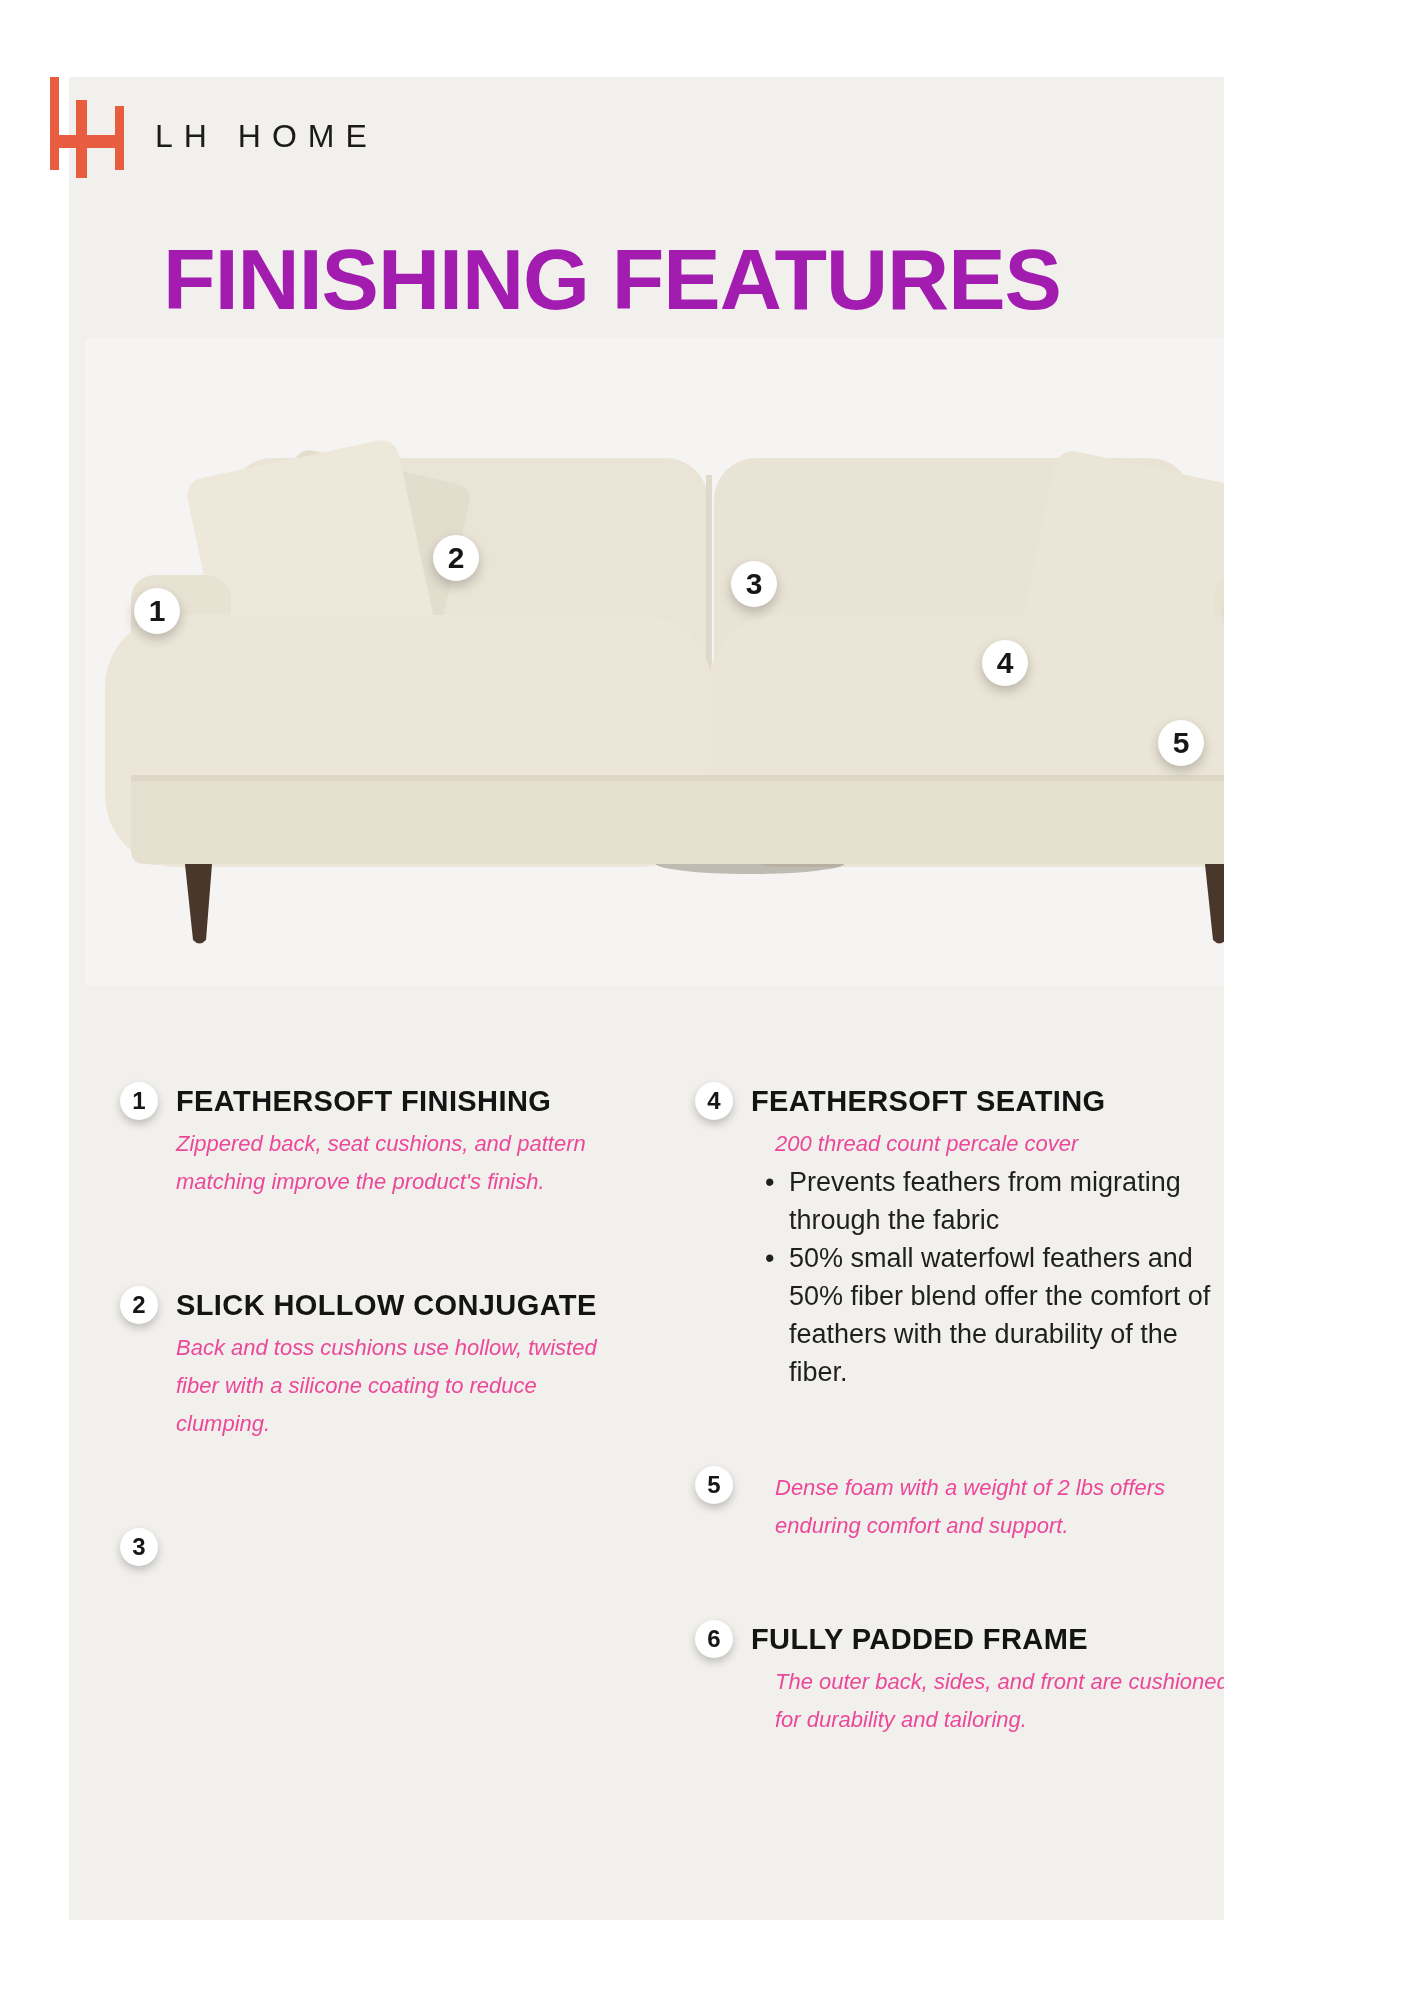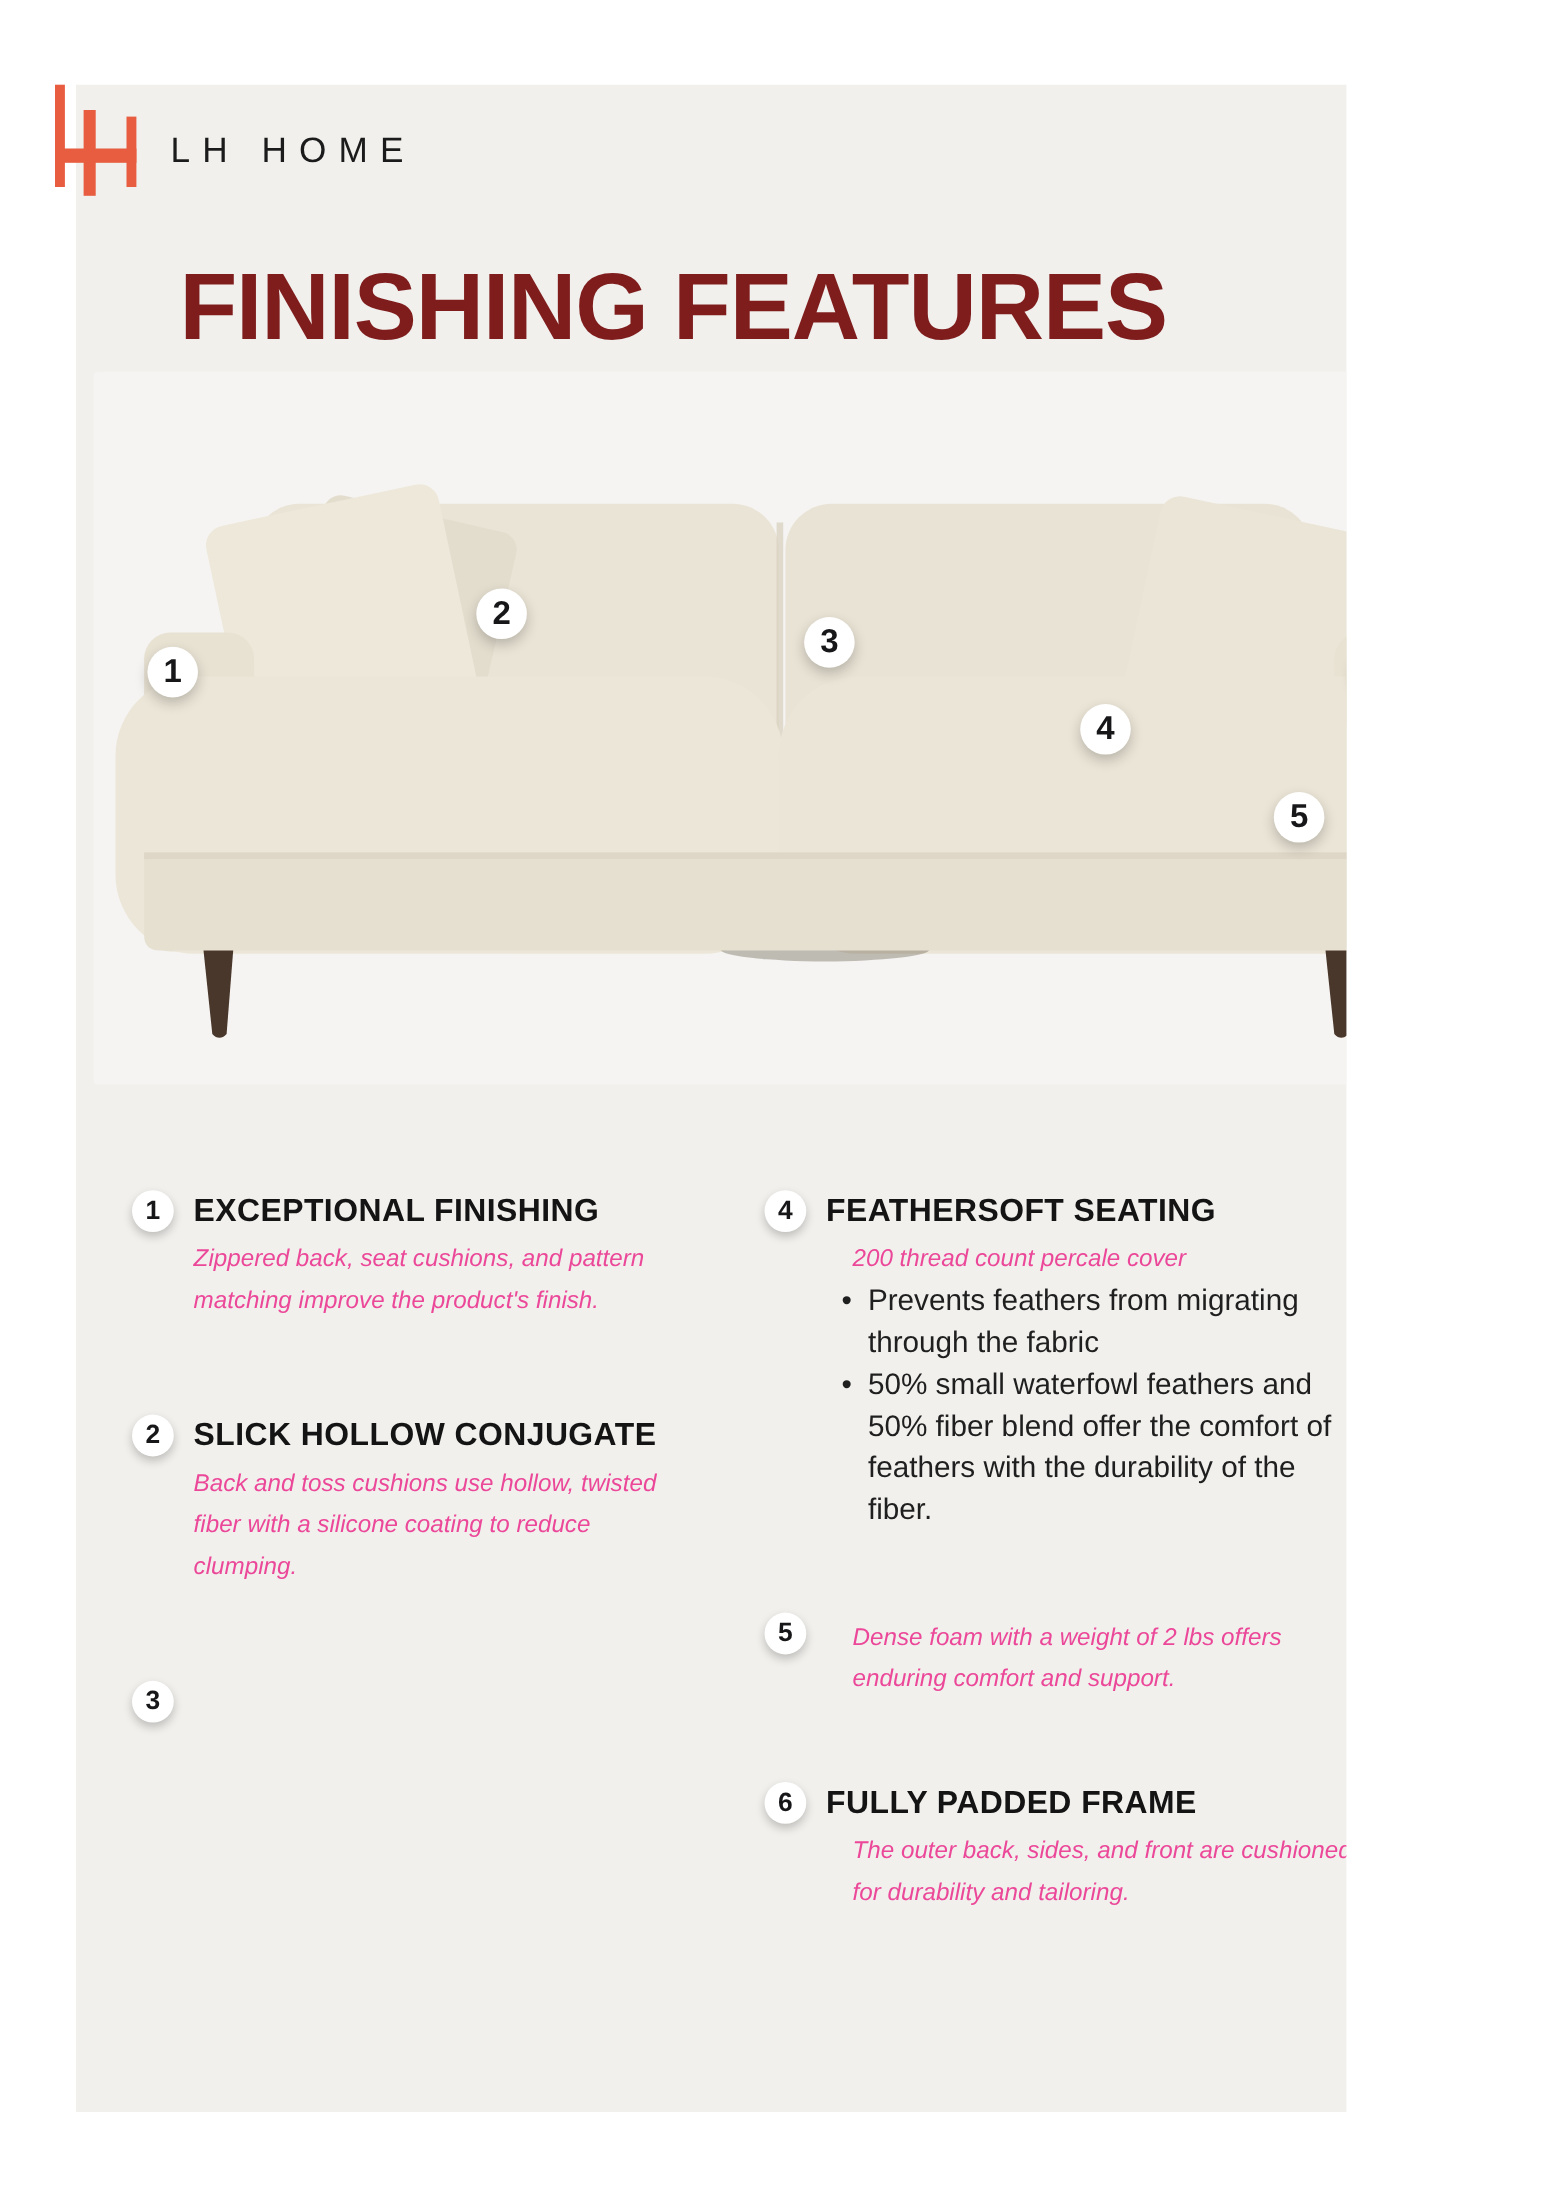--- a/index.html
+++ b/index.html
@@ -18,21 +18,21 @@
   .stem-mid{left:26px;top:23px;width:11px;height:78px;}
   .stem-right{left:65px;top:29px;width:9px;height:64px;}
   .crossbar{left:0;top:58px;width:74px;height:13px;}
   .wordmark{
     position:absolute;left:155px;top:118px;font-size:32px;letter-spacing:11px;
     color:#1b1b1b;font-weight:400;white-space:nowrap;
   }
   
   .title{
     position:absolute;left:0;top:230px;width:100%;text-align:center;
-    font-size:86px;font-weight:bold;letter-spacing:-1px;color:#7f1d1d;white-space:nowrap;
+    font-size:86px;font-weight:bold;letter-spacing:-1px;color:#a21caf;white-space:nowrap;
   }
   
   .sofa-figure{position:absolute;left:60px;top:330px;width:1300px;height:660px;}
   .photo-bg{position:absolute;left:25px;top:8px;width:1250px;height:648px;background:#f5f4f2;border-radius:4px;}
   .sofa-svg{position:absolute;left:0;top:0;}
   .marker{
     position:absolute;width:46px;height:46px;border-radius:50%;background:#ffffff;
     box-shadow:0 5px 12px rgba(0,0,0,.22);display:flex;align-items:center;justify-content:center;
     font-size:30px;font-weight:bold;color:#17171a;
   }
@@ -113,21 +113,21 @@
     <div class="marker" style="left:671px;top:231px">3</div>
     <div class="marker" style="left:922px;top:310px">4</div>
     <div class="marker" style="left:1098px;top:390px">5</div>
     <div class="marker" style="left:1170px;top:256px">6</div>
   </div>
 
   <div class="col col-left">
     <div class="feature">
       <div class="fnum">1</div>
       <div>
-        <h3 class="ftitle">EXCEPTIONAL FINISHING</h3>
+        <h3 class="ftitle">FEATHERSOFT FINISHING</h3>
         <p class="fbody">Zippered back, seat cushions, and pattern matching improve the product's finish.</p>
       </div>
     </div>
     <div class="feature">
       <div class="fnum">2</div>
       <div>
         <h3 class="ftitle">SLICK HOLLOW CONJUGATE</h3>
         <p class="fbody">Back and toss cushions use hollow, twisted fiber with a silicone coating to reduce clumping.</p>
       </div>
     </div>

